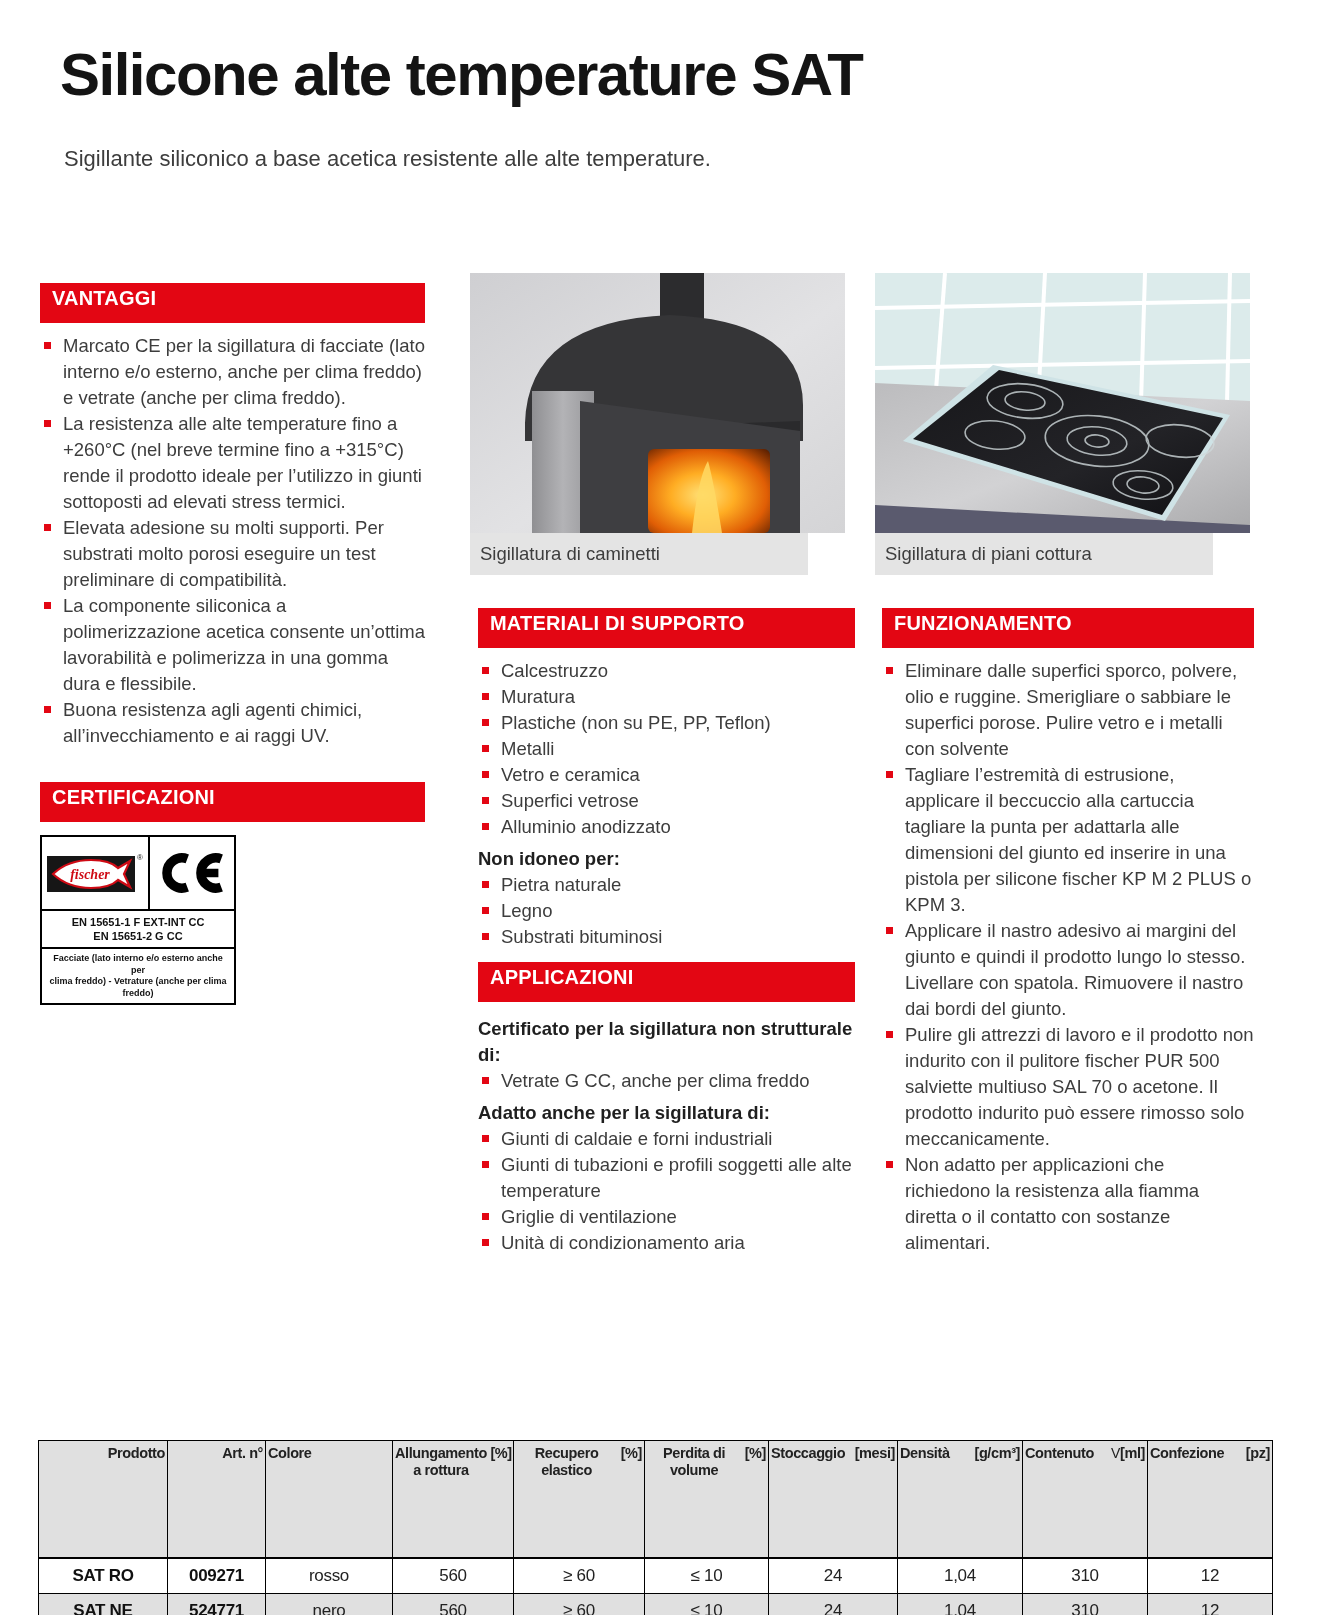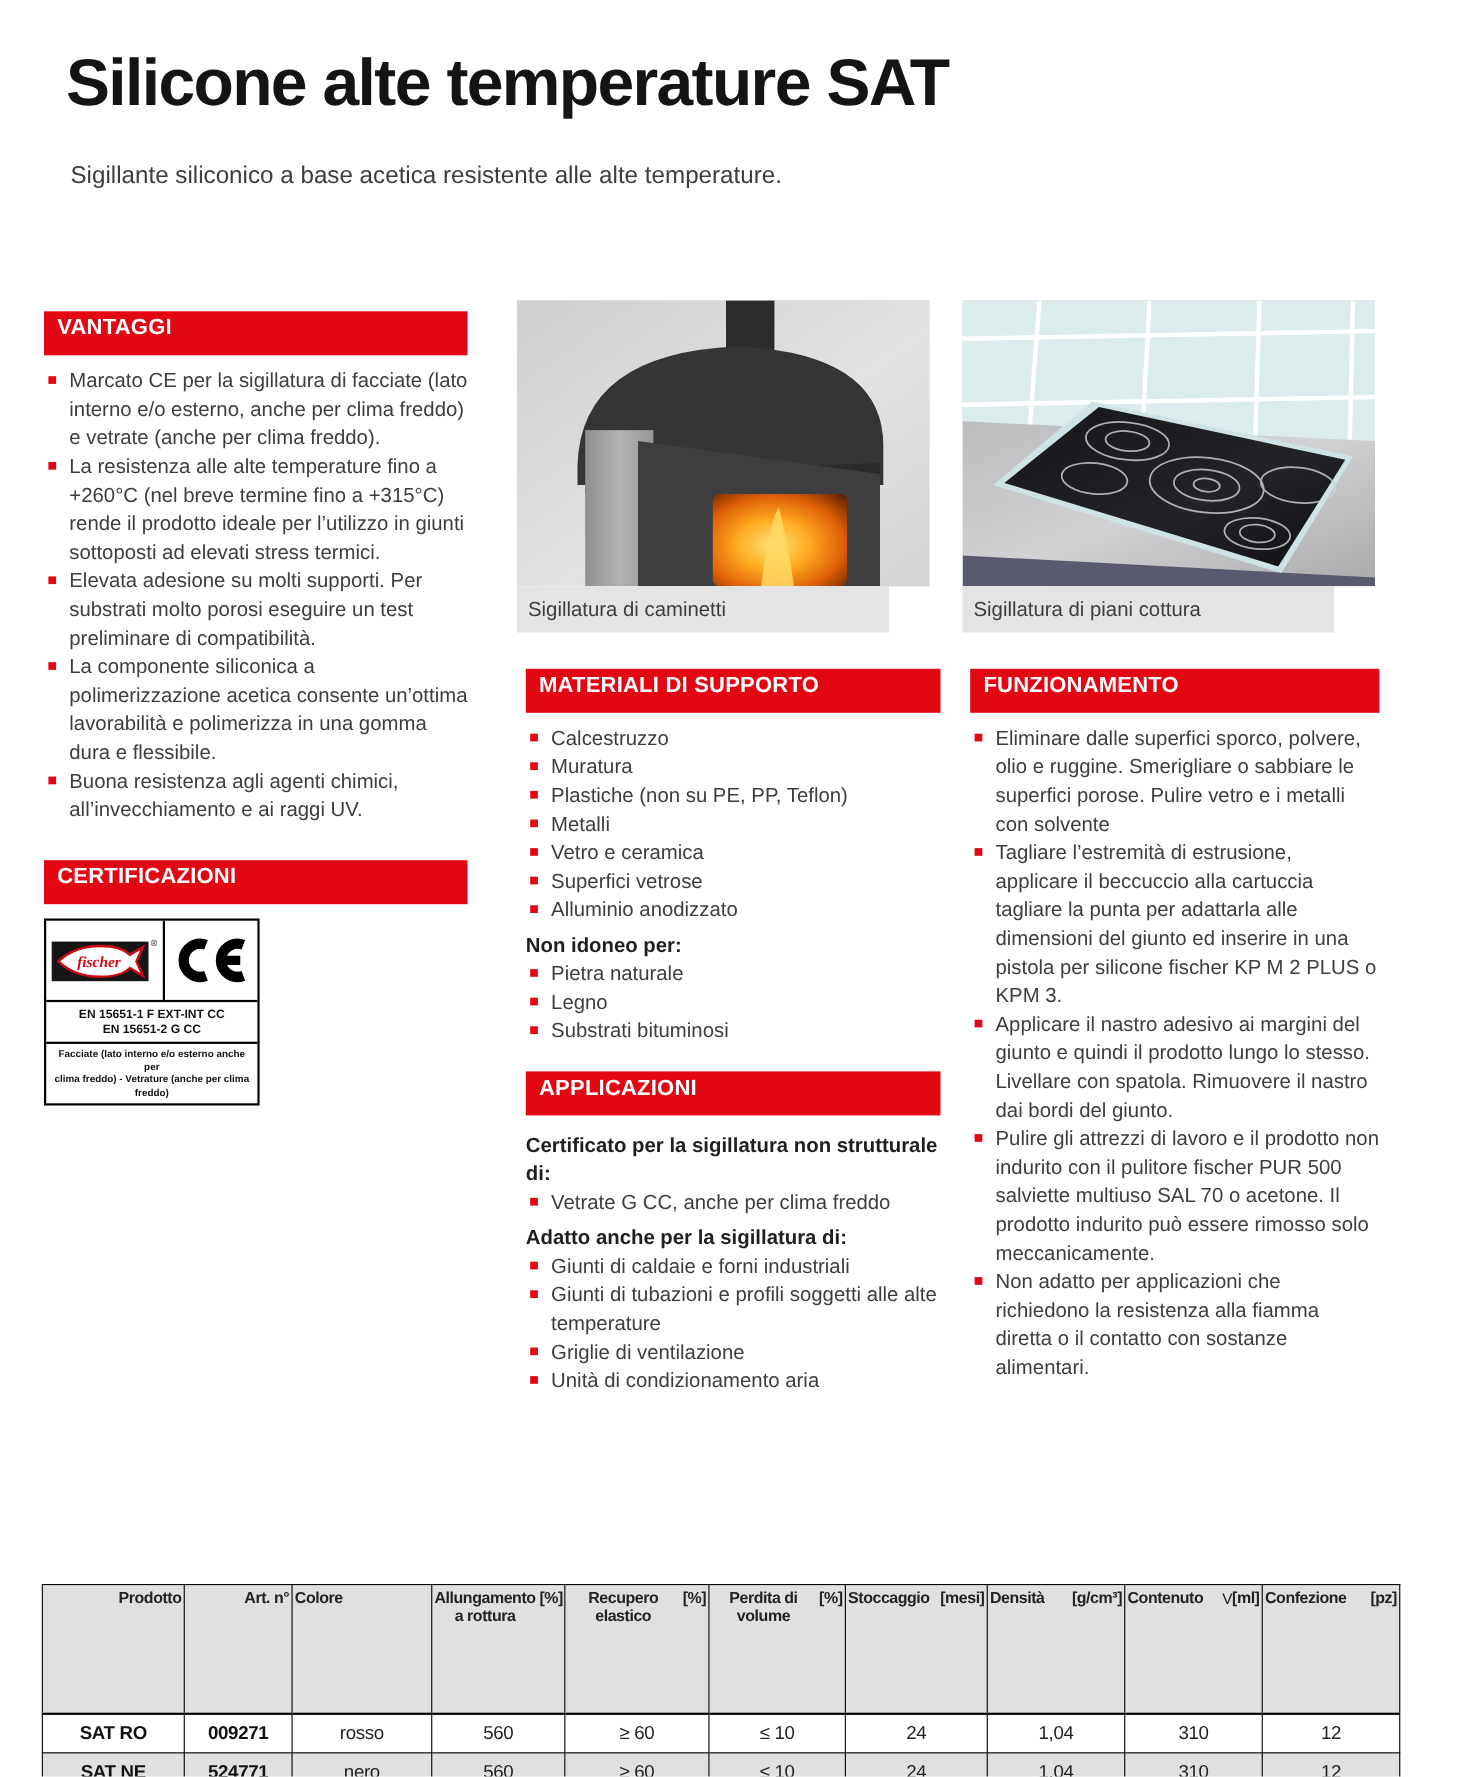--- a/index.html
+++ b/index.html
@@ -240,21 +240,21 @@
       <div class="bullet-item">
         <span class="bullet-sq"></span>
         <span class="bullet-text">Legno</span>
       </div>
       <div class="bullet-item">
         <span class="bullet-sq"></span>
         <span class="bullet-text">Substrati bituminosi</span>
       </div>
     </div>
 
-  <div class="bar" style="margin-top:24px;">APPLICAZIONI</div>
+  <div class="bar" style="margin-top:12px;">APPLICAZIONI</div>
   <div class="bold-label gap-top">Certificato per la sigillatura non strutturale di:</div>
   <div class="blist" style="margin-top:0;">
       <div class="bullet-item">
         <span class="bullet-sq"></span>
         <span class="bullet-text">Vetrate G CC, anche per clima freddo</span>
       </div>
     </div>
   <div class="bold-label">Adatto anche per la sigillatura di:</div>
   <div class="blist" style="margin-top:0;">
       <div class="bullet-item">

